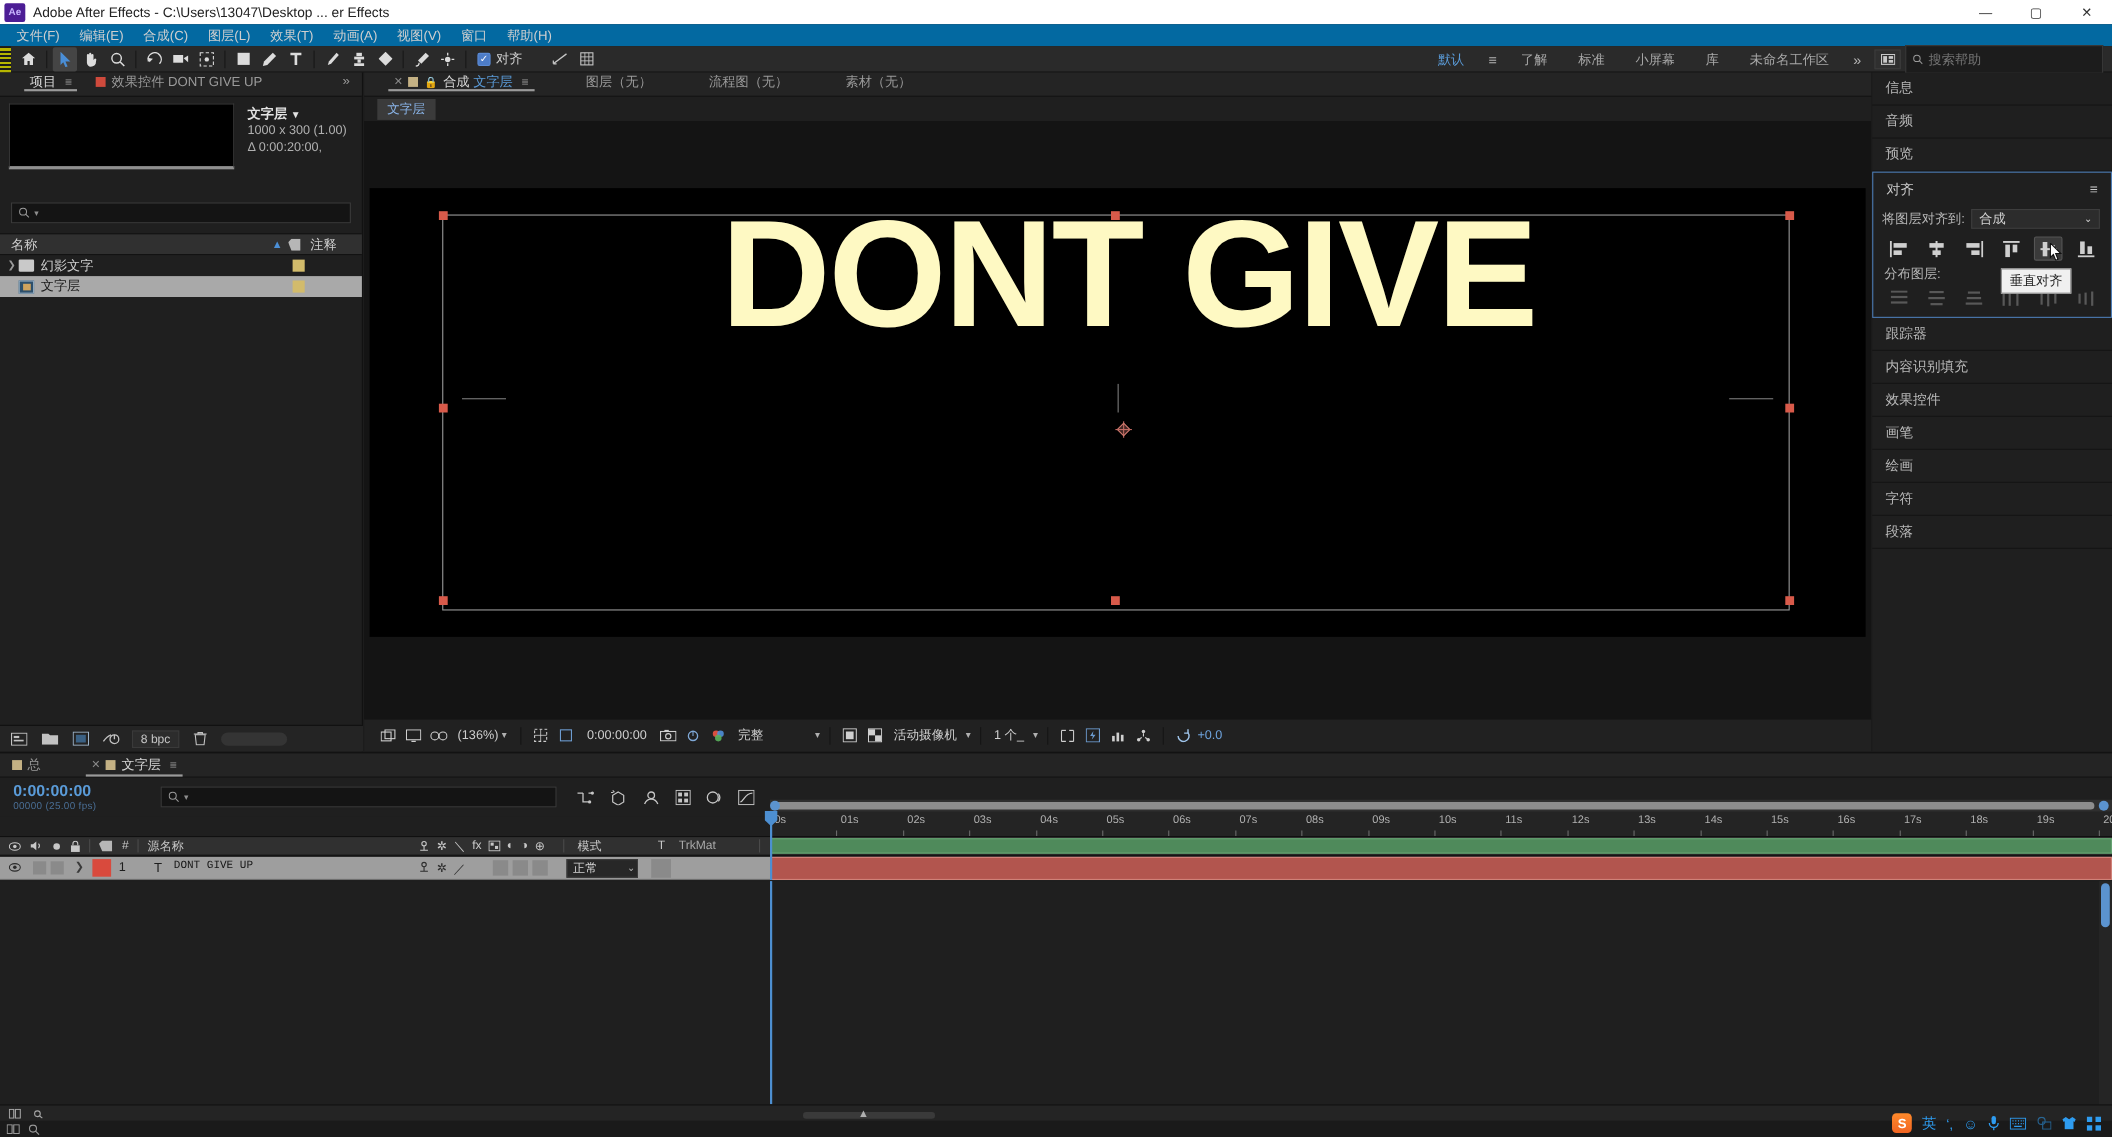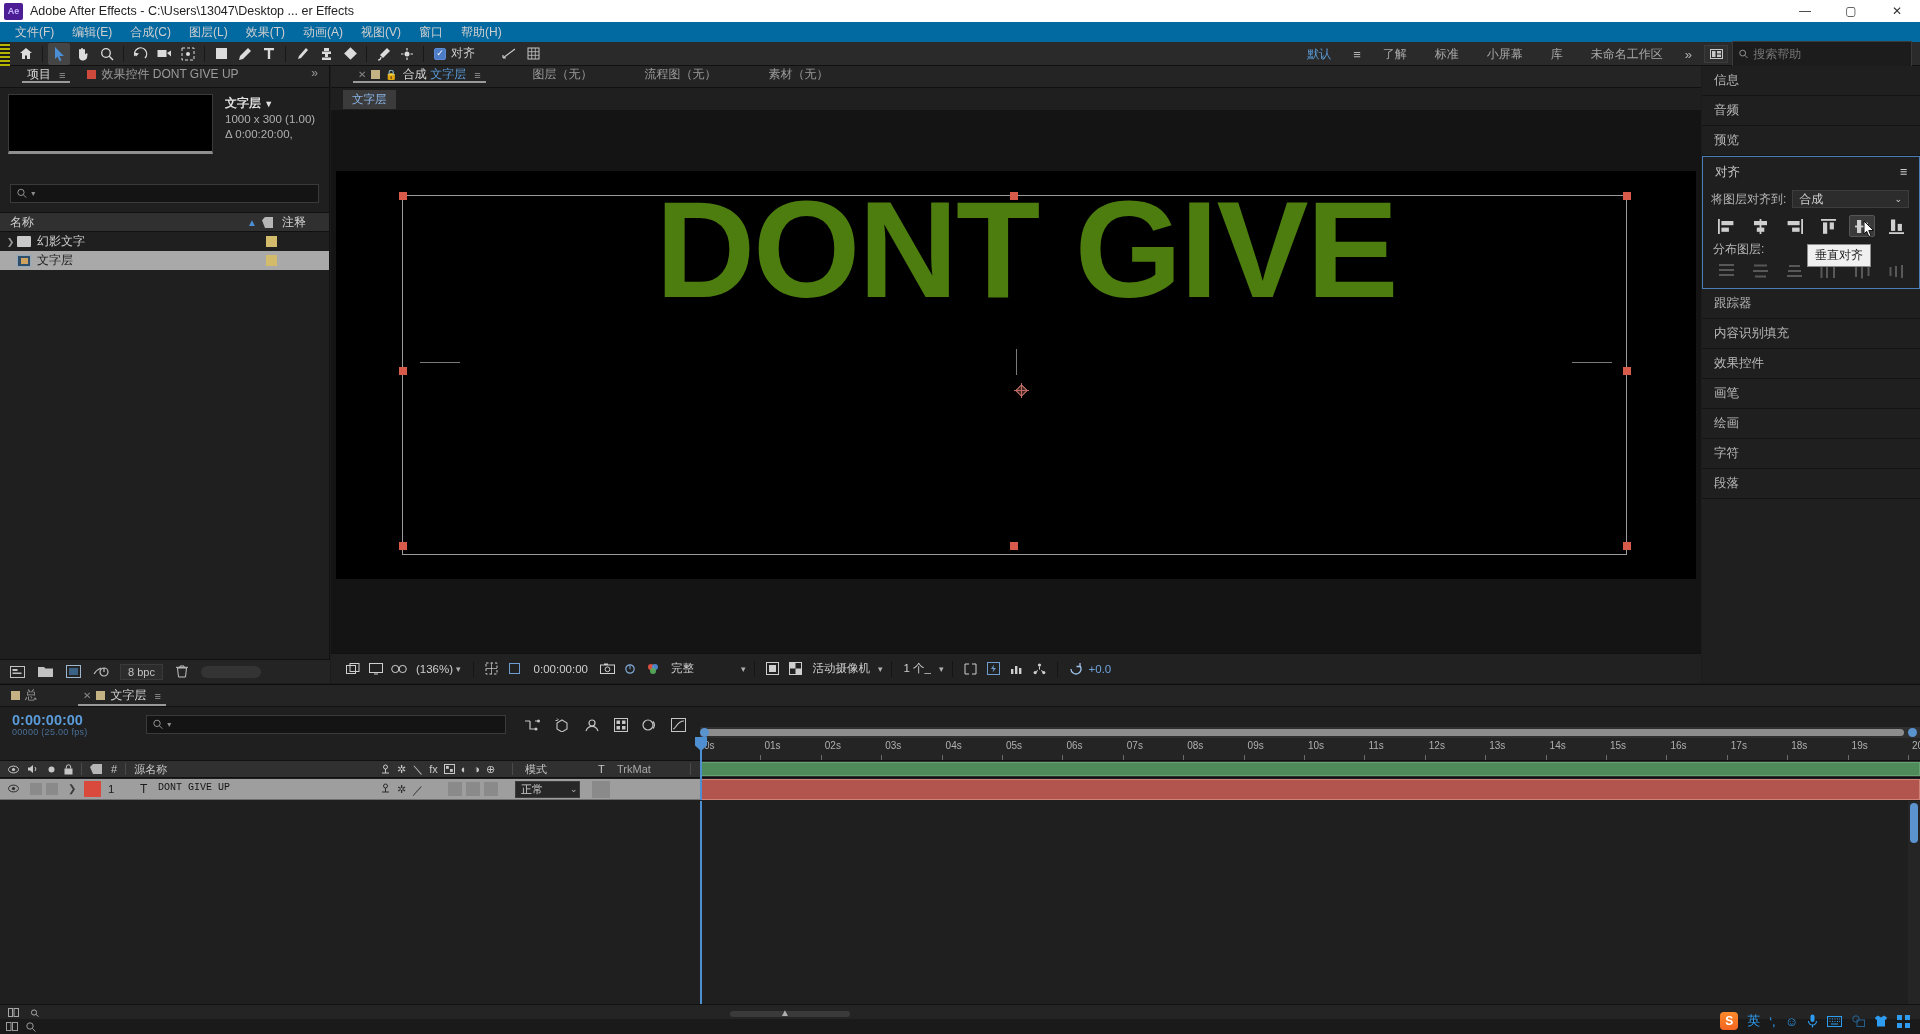--- a/index.html
+++ b/index.html
@@ -133,21 +133,21 @@
   .handle { position:absolute; width:8px; height:8px; background:#d85a4a; }
   .anchor { position:absolute; width:15px; height:15px; }
   .anchor:before,.anchor:after{content:"";position:absolute;background:#c06a62;}
   .anchor:before{left:7px;top:0;width:1px;height:15px;}
   .anchor:after{top:7px;left:0;height:1px;width:15px;}
   .anchor i{position:absolute;left:3px;top:3px;width:9px;height:9px;border:1px solid #d0796f;
      transform:rotate(45deg); background:rgba(190,110,100,.35);}
   .crosshair-v{position:absolute;width:1px;background:#7a7a7a;}
   .crosshair-h{position:absolute;height:1px;background:#7a7a7a;}
   .bigtext {
-    position:absolute; left:0; right:0; top:12px; text-align:center; color:#4d7c0f;
+    position:absolute; left:0; right:0; top:12px; text-align:center; color:#fef9c3;
     font-family:"Liberation Sans","DejaVu Sans",sans-serif; font-weight:bold;
     font-size:138px; line-height:0.97; letter-spacing:-2px;margin-left:20px;
   }
   .comp-bottombar {
     position:absolute; left:0; bottom:0; width:100%; height:30px; background:#212121;
     border-top:1px solid #111; display:flex; align-items:center; gap:4px; padding-left:12px;
     color:#c4c4c4; font-size:11.5px;
   }
   .cbicon{width:19px;height:19px;display:flex;align-items:center;justify-content:center;color:#cfcfcf;font-size:12px;}
   .cbval{ display:flex;align-items:center;gap:3px; color:#cfcfcf;font-size:11.5px;padding:1px 4px;}
@@ -755,21 +755,21 @@
               <rect x="13.5" y="3" width="2" height="9" fill="#cfcfcf"></rect>
             </svg>
         </span>
         <span class="abtn dim">
           <svg width="17" height="15" viewBox="0 0 17 15">
               <rect x="1.5" y="3" width="2" height="9" fill="#cfcfcf"></rect>
               <rect x="7" y="2" width="2" height="11" fill="#cfcfcf"></rect>
               <rect x="13" y="1" width="2" height="13" fill="#cfcfcf"></rect>
             </svg>
         </span>
-        <div class="tooltip" style="left:104px;top:-14px;">垂直对齐</div>
+        <div class="tooltip" style="left:116px;top:-14px;">垂直对齐</div>
       </div>
     </div>
 
     <div class="dk-item">跟踪器</div>
     <div class="dk-item">内容识别填充</div>
     <div class="dk-item">效果控件</div>
     <div class="dk-item">画笔</div>
     <div class="dk-item">绘画</div>
     <div class="dk-item">字符</div>
     <div class="dk-item">段落</div>

